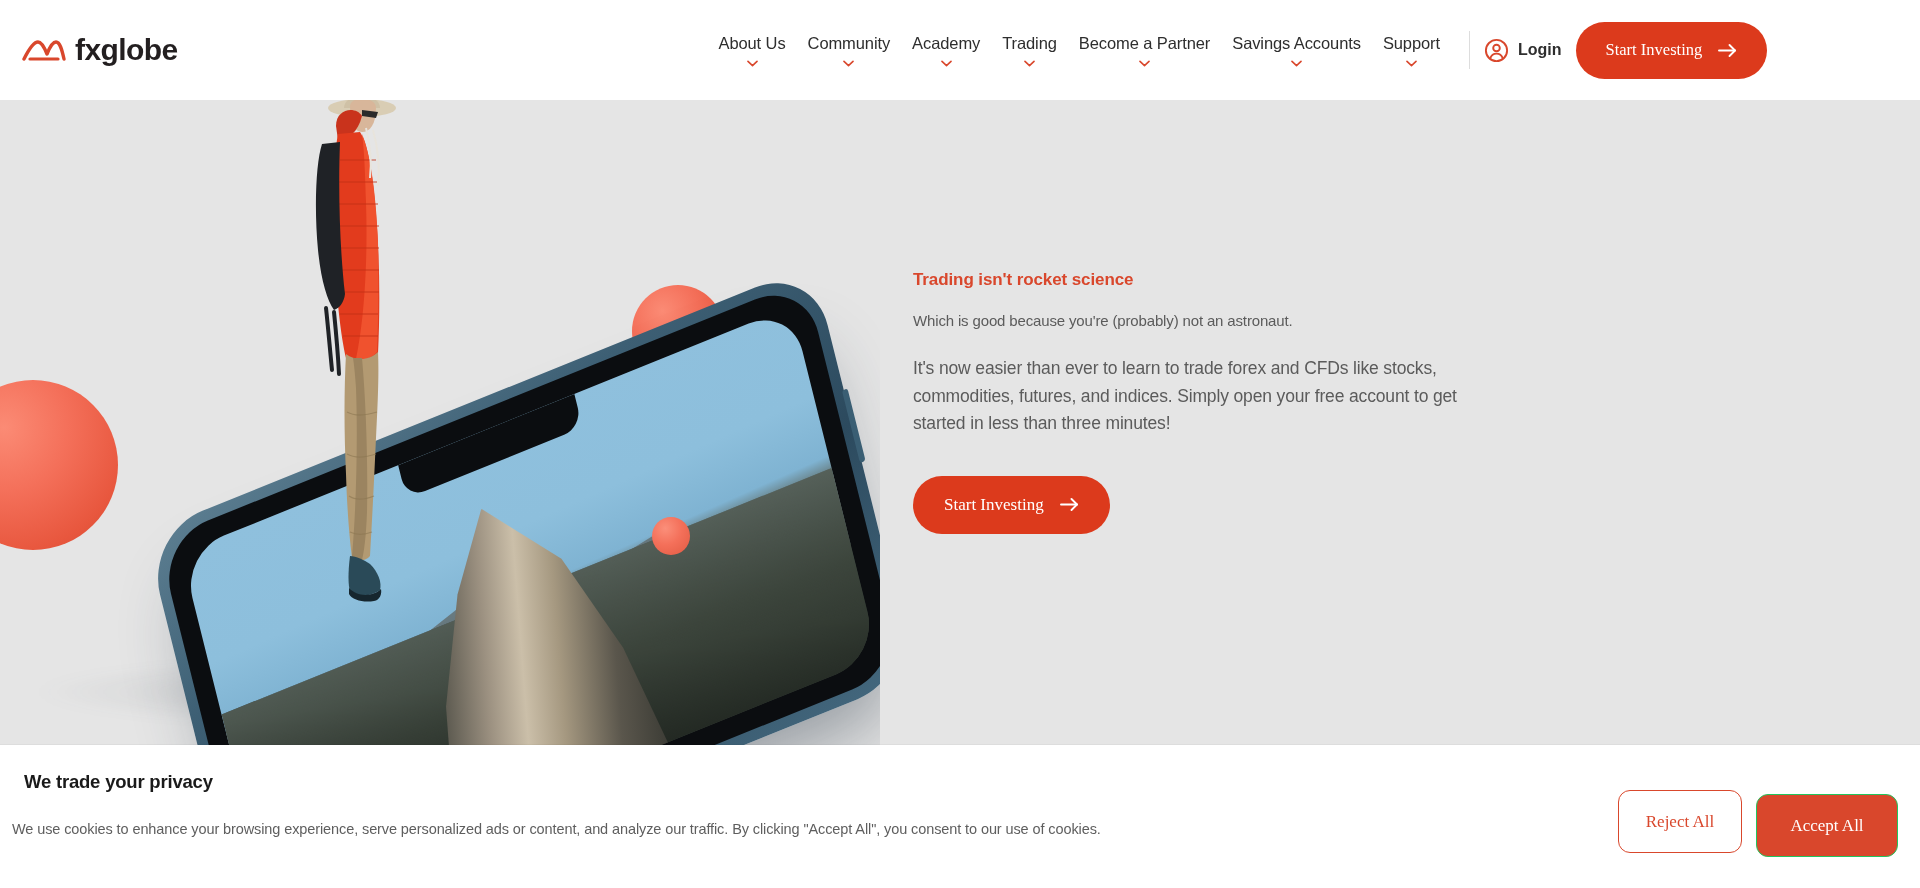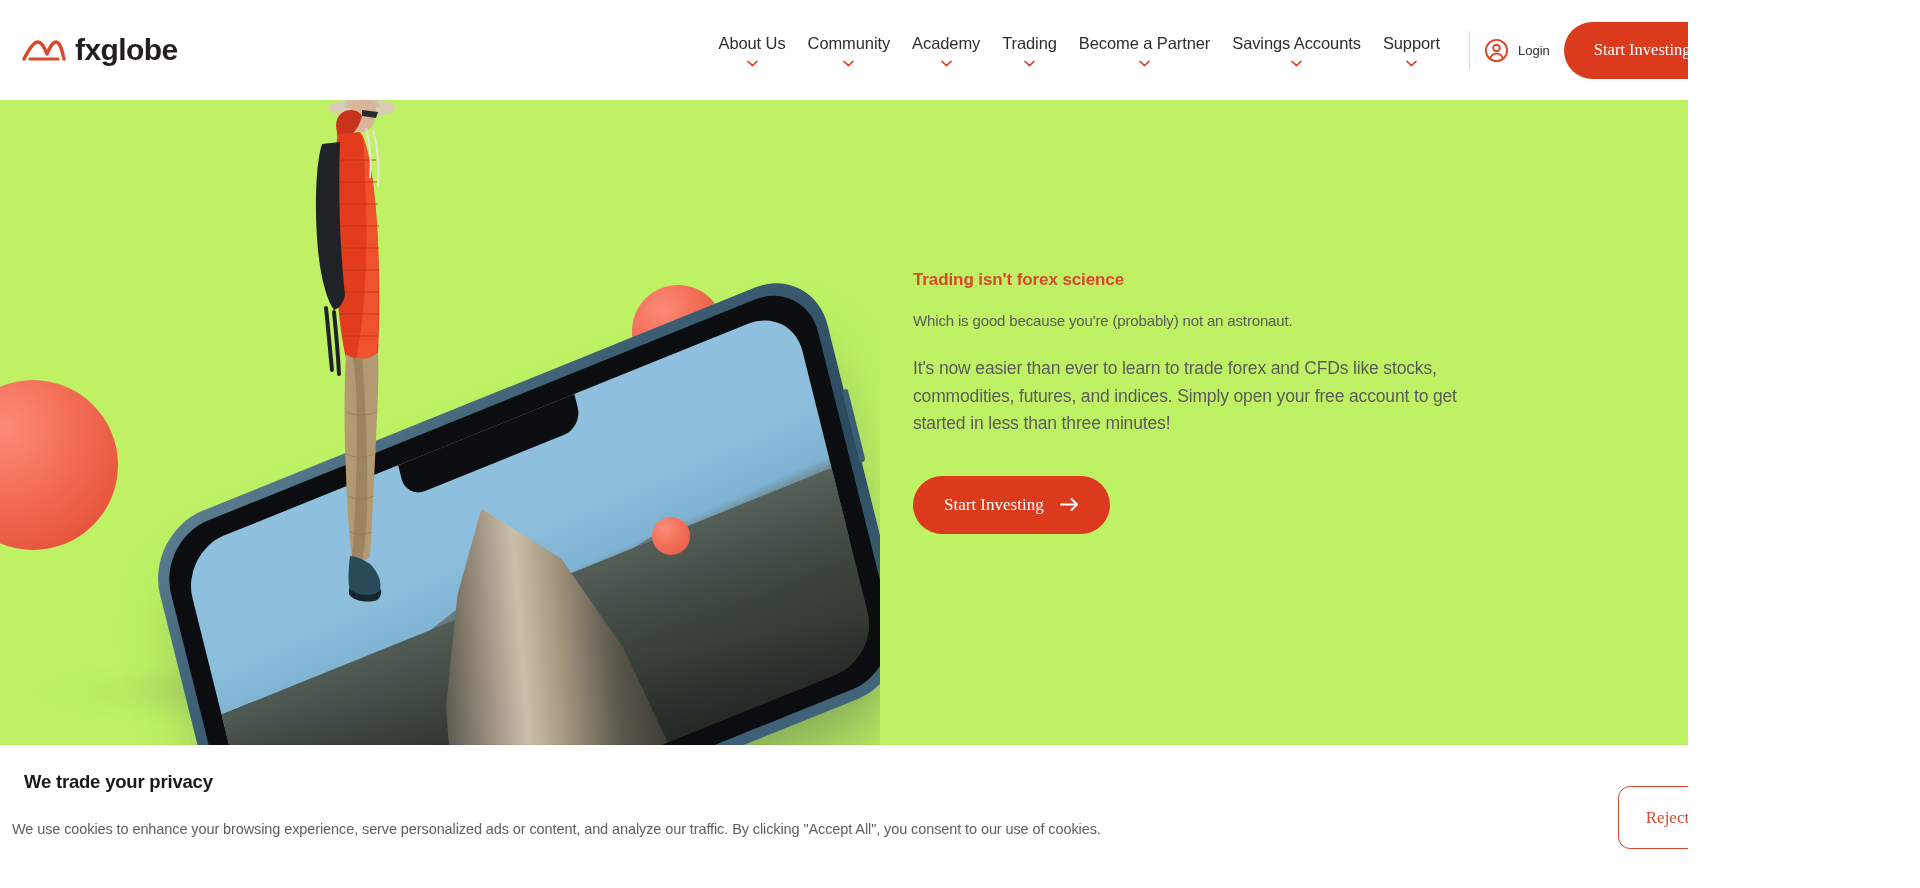--- a/index.html
+++ b/index.html
@@ -8,23 +8,23 @@
     width: 1920px;
     height: 888px;
     overflow: hidden;
     background: #ffffff;
     font-family: "Liberation Sans", sans-serif;
     -webkit-font-smoothing: antialiased;
   }
 
   .page {
     position: relative;
-    width: 1688px;
+    width: 1920px;
     height: 888px;
-    background: #bef264;
+    background: #e5e5e5;
     overflow: hidden;
   }
 
   
   .header {
     position: absolute;
     top: 0; left: 0;
     width: 1920px;
     height: 100px;
     background: #ffffff;
@@ -77,24 +77,25 @@
     width: 1px;
     height: 38px;
     background: #dddddd;
     margin: 0 14px 0 18px;
   }
 
   .login {
     display: flex;
     align-items: center;
     gap: 9px;
-    font-size: 13px;
+    font-size: 16px;
     color: #2e2e2e;
     cursor: pointer;
     white-space: nowrap;
+    font-weight: bold;
   }
   .user-icon { width: 25px; height: 25px; display: block; flex: none; }
 
   .btn {
     display: inline-flex;
     align-items: center;
     justify-content: center;
     gap: 16px;
     border-radius: 999px;
     white-space: nowrap;
@@ -327,22 +328,23 @@
     position: relative;
   }
   .cookie-actions .btn-ghost {
     background: #ffffff;
     color: #d9472c;
     border: 1px solid #d9472c;
   }
   .cookie-actions .accept {
     background: #d9472c;
     color: #ffffff;
-    border: 6px solid #22c55e;
+    border: 1px solid #22c55e;
     min-width: 142px;
+    margin-top: 8px;
   }
   .caret-mini {
     position: absolute;
     top: 14px;
     right: 18px;
     width: 0; height: 0;
     border-left: 6px solid transparent;
     border-right: 6px solid transparent;
     border-top: 7px solid #d9472c;
   }
@@ -536,21 +538,21 @@
           <path d="M50 474 C48 490, 48 502, 50 510 C58 516, 72 514, 80 508
                    C82 500, 78 490, 70 482 C64 478, 56 474, 50 474 Z" fill="#2a4a58"></path>
           <path d="M49 506 C58 516, 74 514, 81 507 C82 512, 80 518, 74 519
                    C64 521, 52 518, 49 512 Z" fill="#16262e"></path>
         </svg>
       </div>
     </div>
 
     <div class="hero-copy">
 
-      <div class="hero-eyebrow">Trading isn't forex science</div>
+      <div class="hero-eyebrow">Trading isn't rocket science</div>
       <p class="hero-lede">Which is good because you're (probably) not an astronaut.</p>
       <p class="hero-body">It's now easier than ever to learn to trade forex and CFDs like stocks, commodities, futures, and indices. Simply open your free account to get started in less than three minutes!</p>
 
       <div class="hero-actions">
         <button class="btn btn-primary">
           <span>Start Investing</span>
           <span>
             <svg class="arrow" viewBox="0 0 19 15" fill="none">
               <path d="M1 7.5 H17" stroke="#ffffff" stroke-width="1.9" stroke-linecap="round"></path>
               <path d="M11.5 2 L17 7.5 L11.5 13" stroke="#ffffff" stroke-width="1.9" fill="none" stroke-linecap="round" stroke-linejoin="round"></path>

